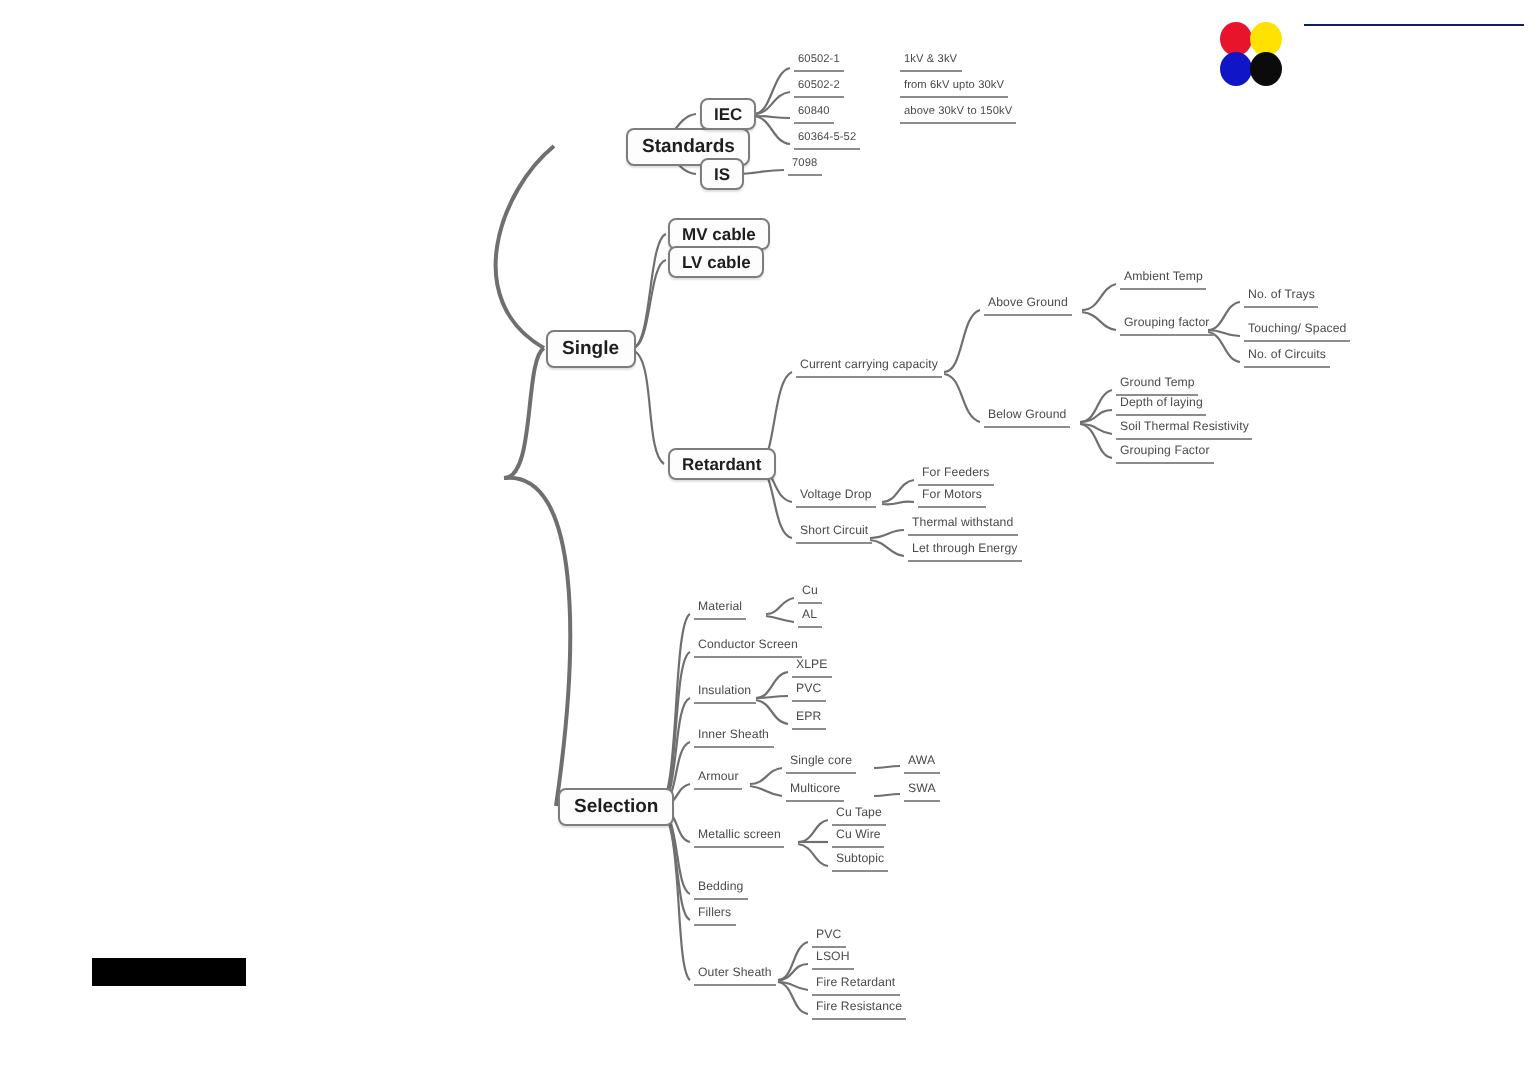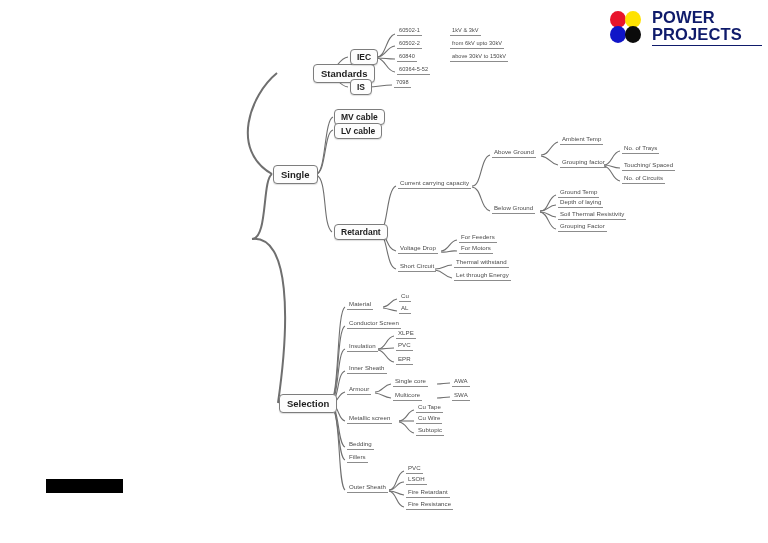--- a/index.html
+++ b/index.html
@@ -183,21 +183,20 @@
   </svg>
 
   <div id="logo">
     <div class="dots">
       <span class="dot r"></span>
       <span class="dot y"></span>
       <span class="dot b"></span>
       <span class="dot k"></span>
     </div>
     <div class="logo-text">
-      <div class="logo-name">POWER PROJECTS</div>
       <div class="logo-rule"></div>
     </div>
   </div>
 
 
   <div class="node boxed" style="left:277px; top:64px;margin-left:36px;">Standards</div>
   <div class="node boxed sm" style="left:350px; top:49px;">IEC</div>
   <div class="node boxed sm" style="left:350px; top:79px;">IS</div>
 
   <div class="node leaf" style="left:397px; top:28px;">60502-1</div>

